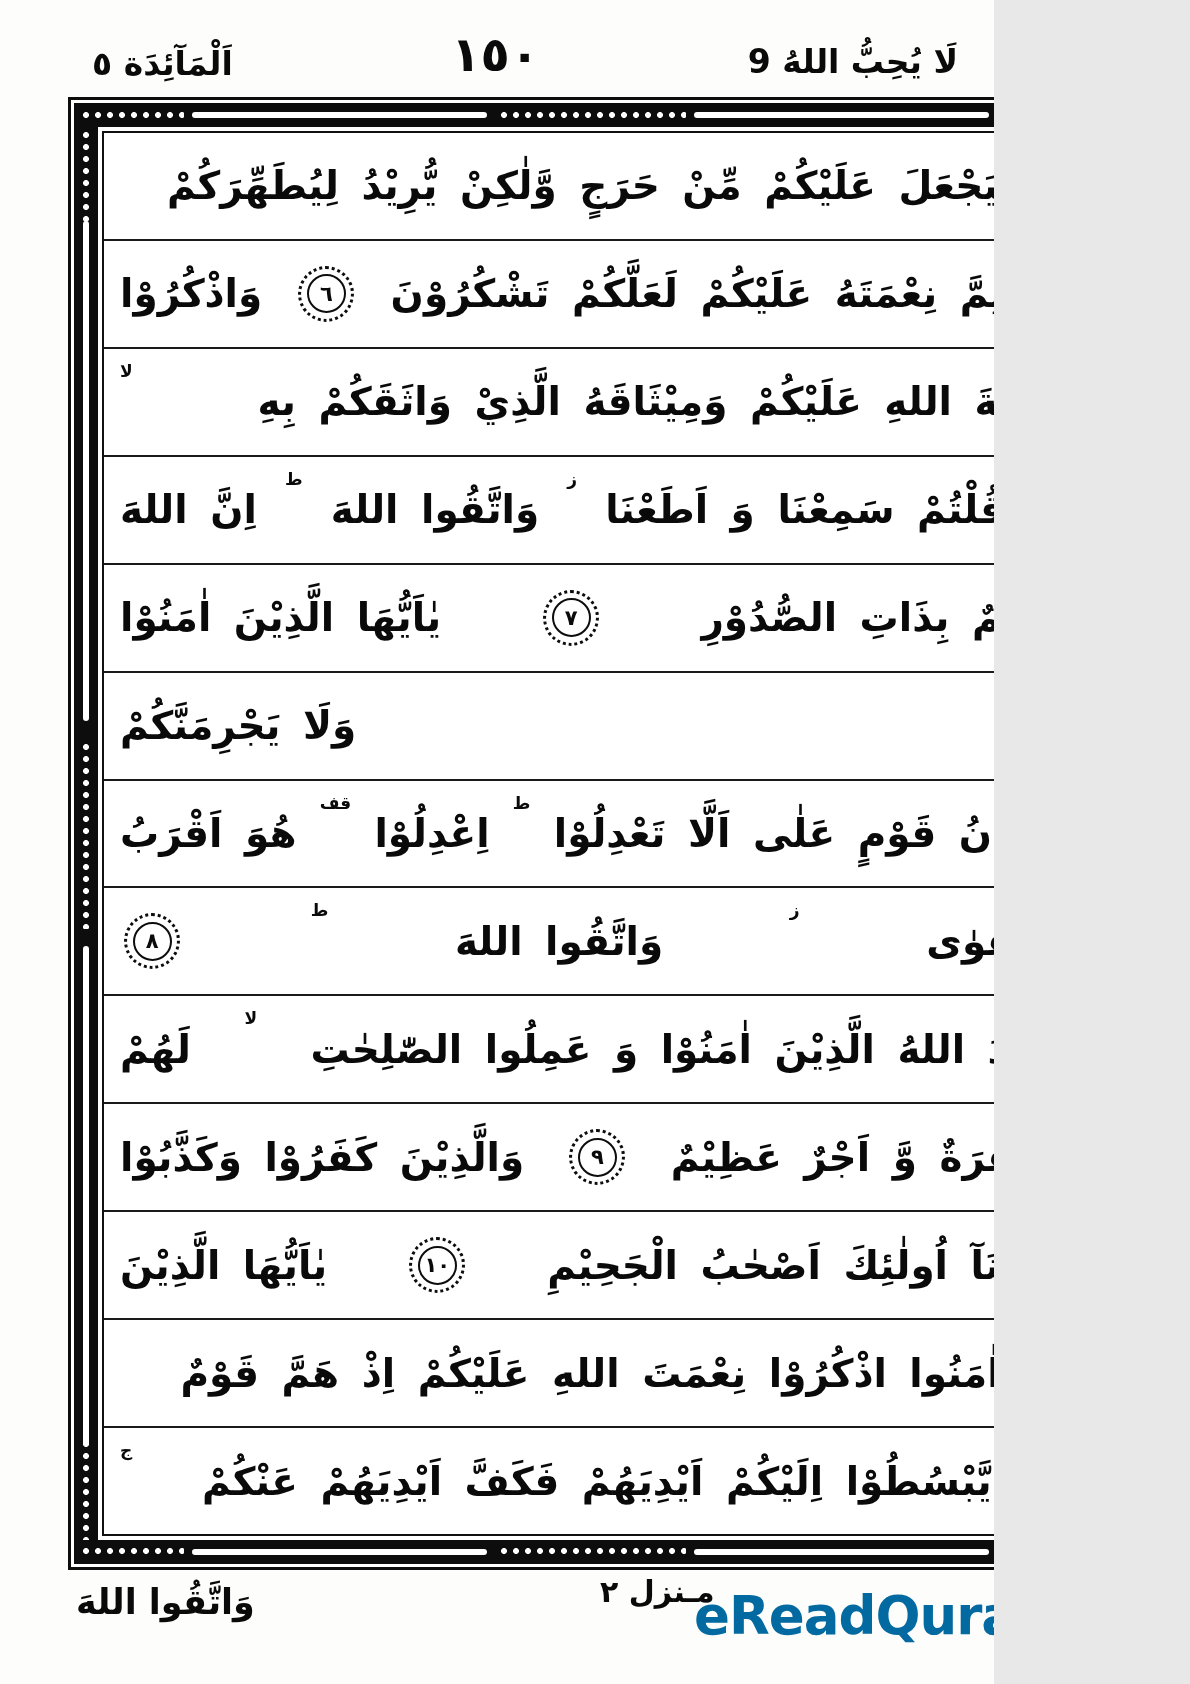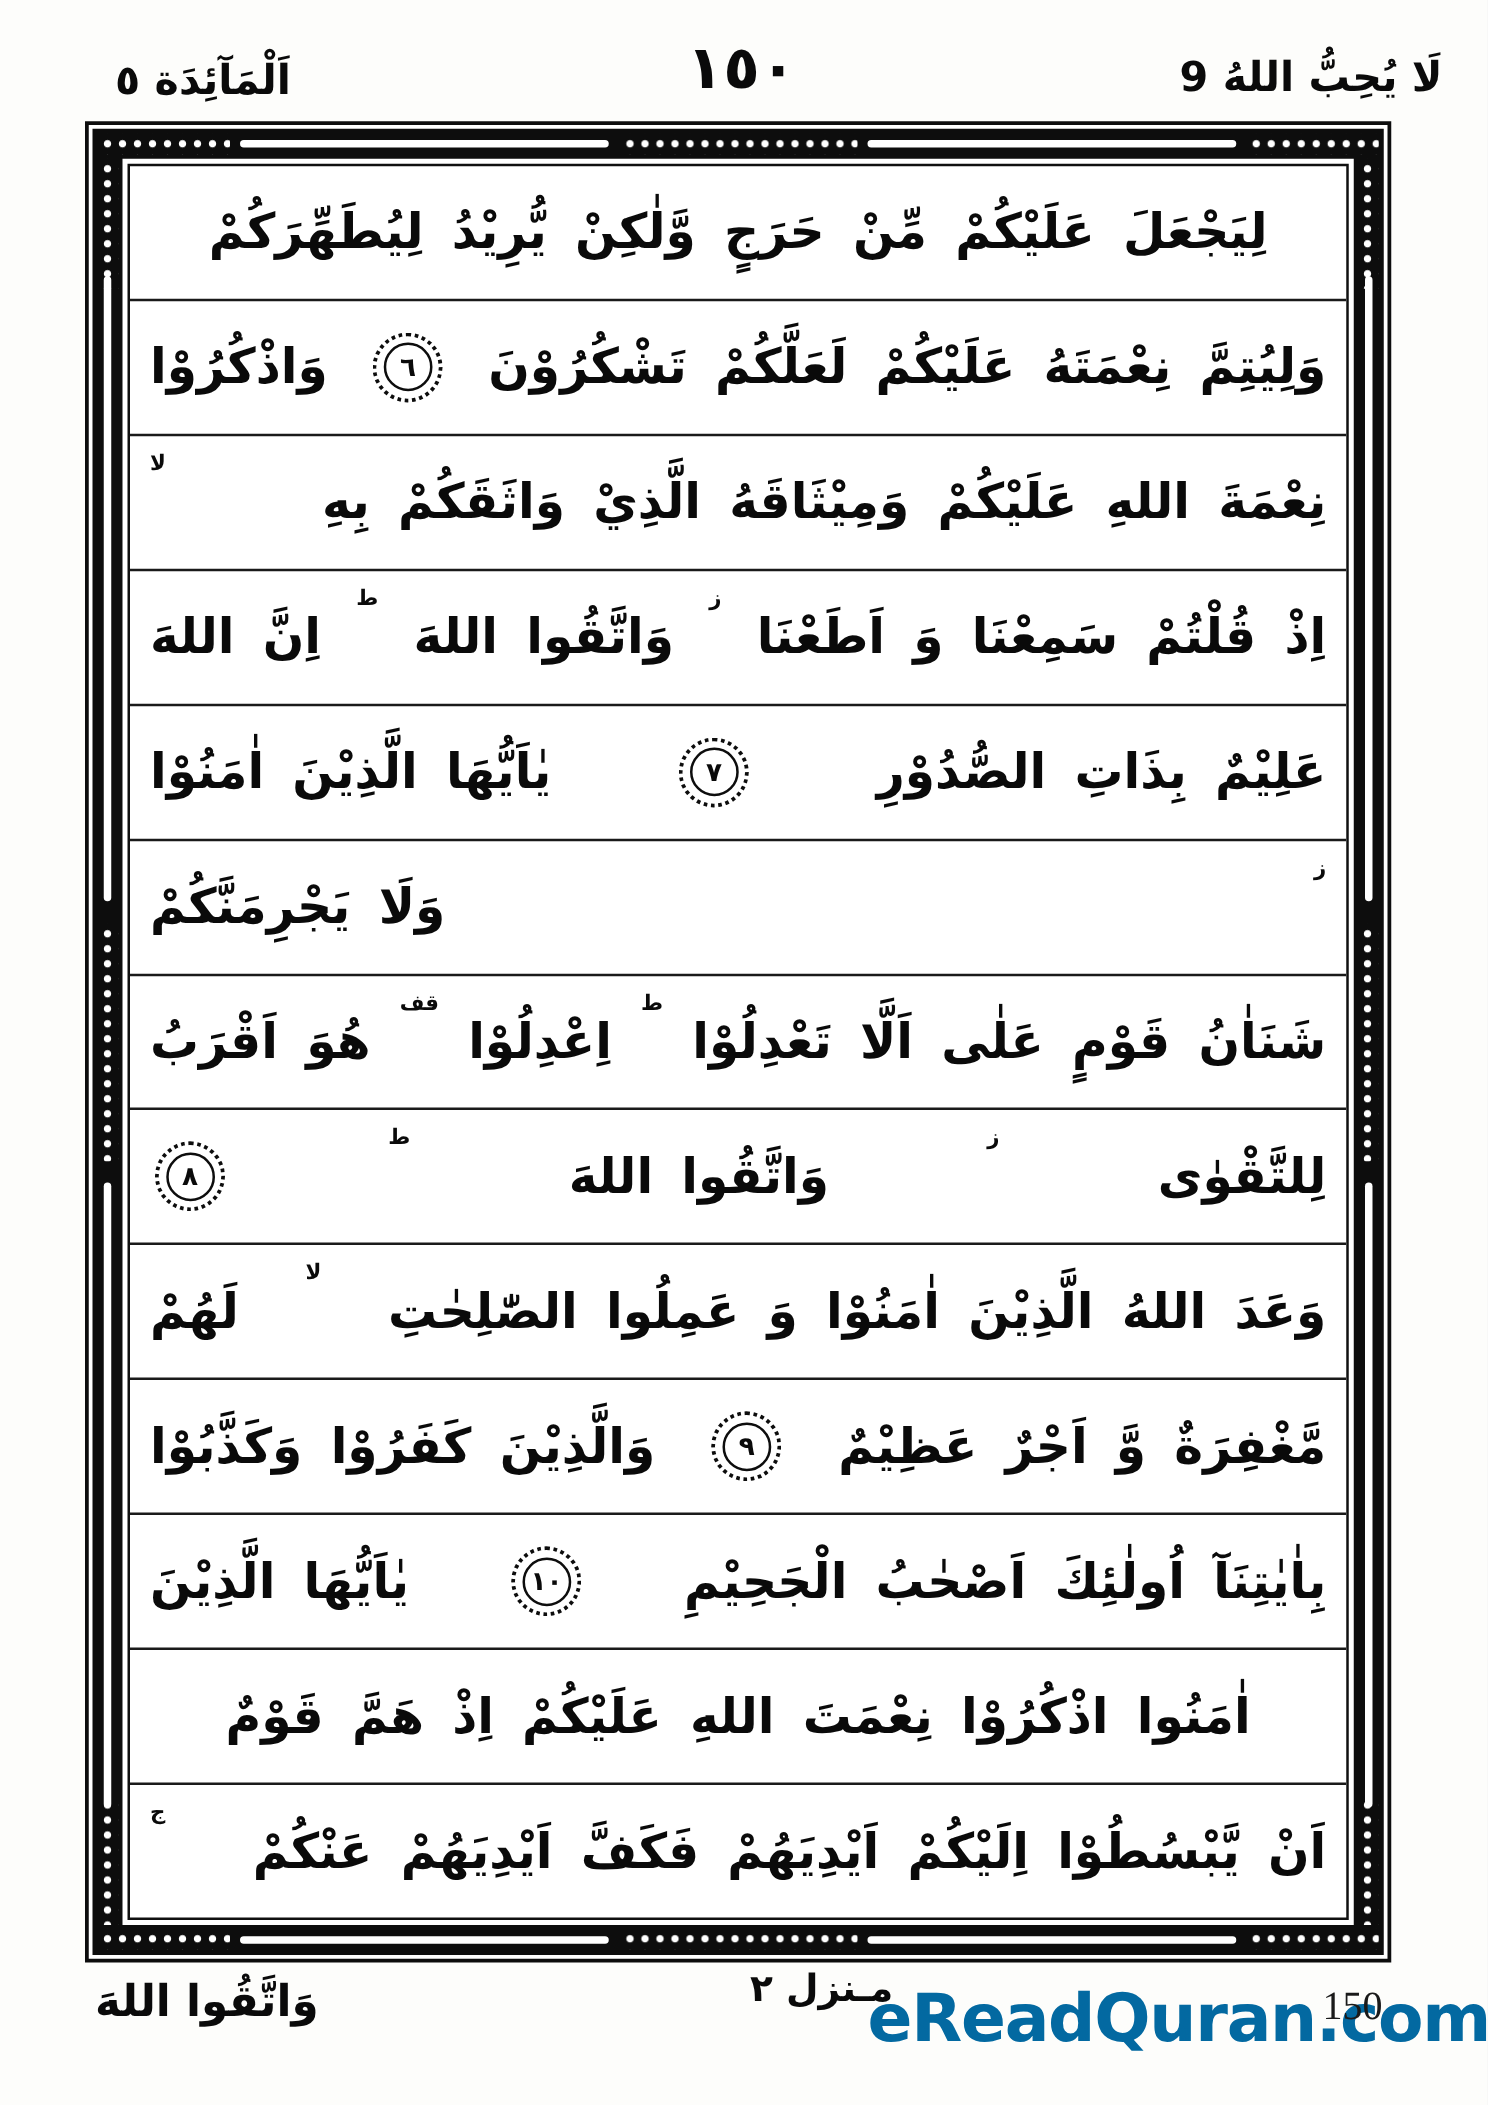--- a/index.html
+++ b/index.html
@@ -1,17 +1,17 @@
 <!DOCTYPE html>
 <html lang="ar"><head>
 <meta charset="utf-8">
 <style>
   html,body{margin:0;padding:0;}
   body{background:#e8e8e8;font-family:"DejaVu Sans",sans-serif;}
-  .page{position:relative;width:1190px;height:1684px;background:#fdfdfb;color:#0b0b0b;overflow:hidden;}
+  .page{position:relative;width:994px;height:1684px;background:#fdfdfb;color:#0b0b0b;overflow:hidden;}
 
   
   .hdr{position:absolute;font-weight:700;direction:rtl;unicode-bidi:isolate;white-space:nowrap;}
   .hdr-surah{left:92px;top:44px;font-size:33px;}
   .hdr-page{left:50%;top:26px;transform:translateX(-52%);font-size:48px;}
   .hdr-juz{right:36px;top:42px;font-size:33px;}
 
   
   .frame-outer{position:absolute;left:68px;top:97px;width:1045px;height:1473px;
     border:3px solid #0d0d0d;padding:3px;box-sizing:border-box;background:#fff;}

